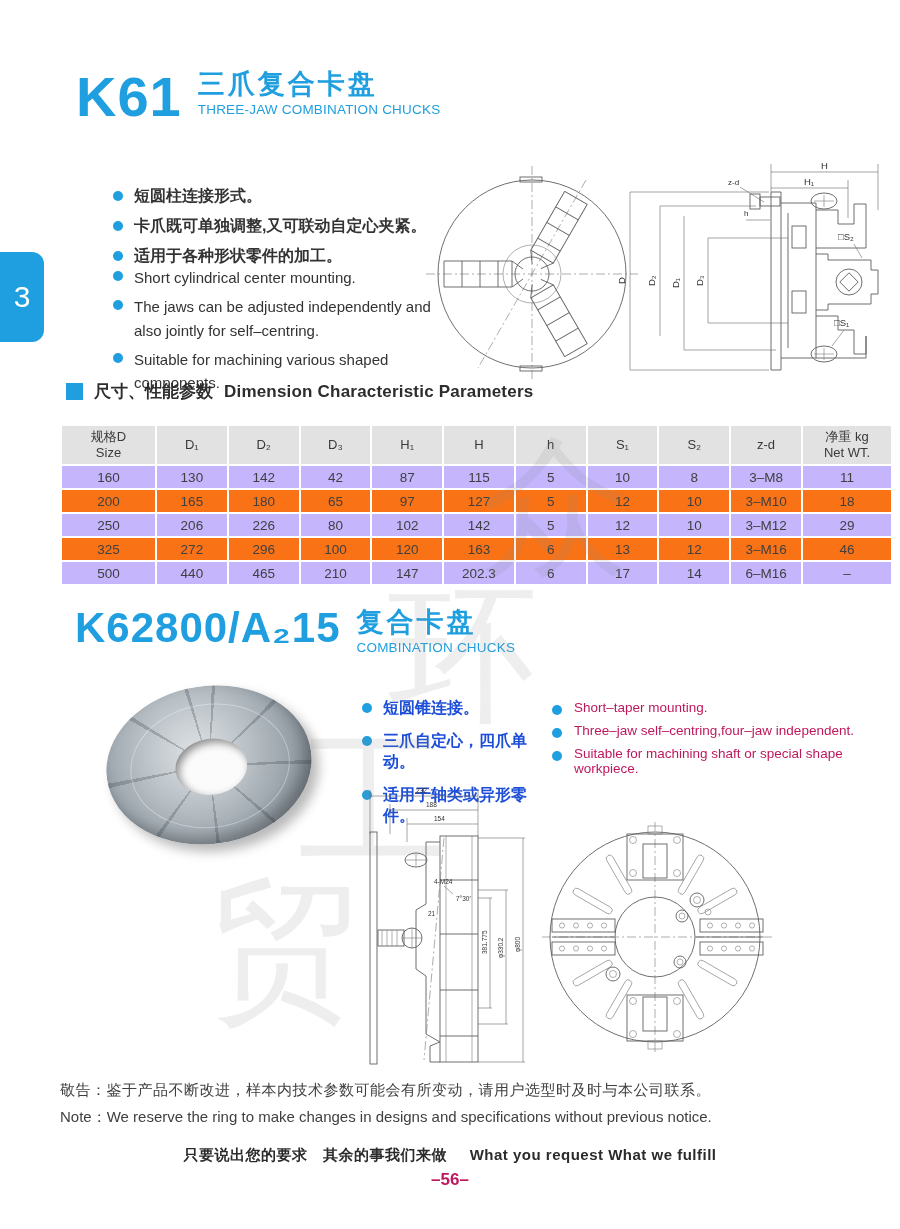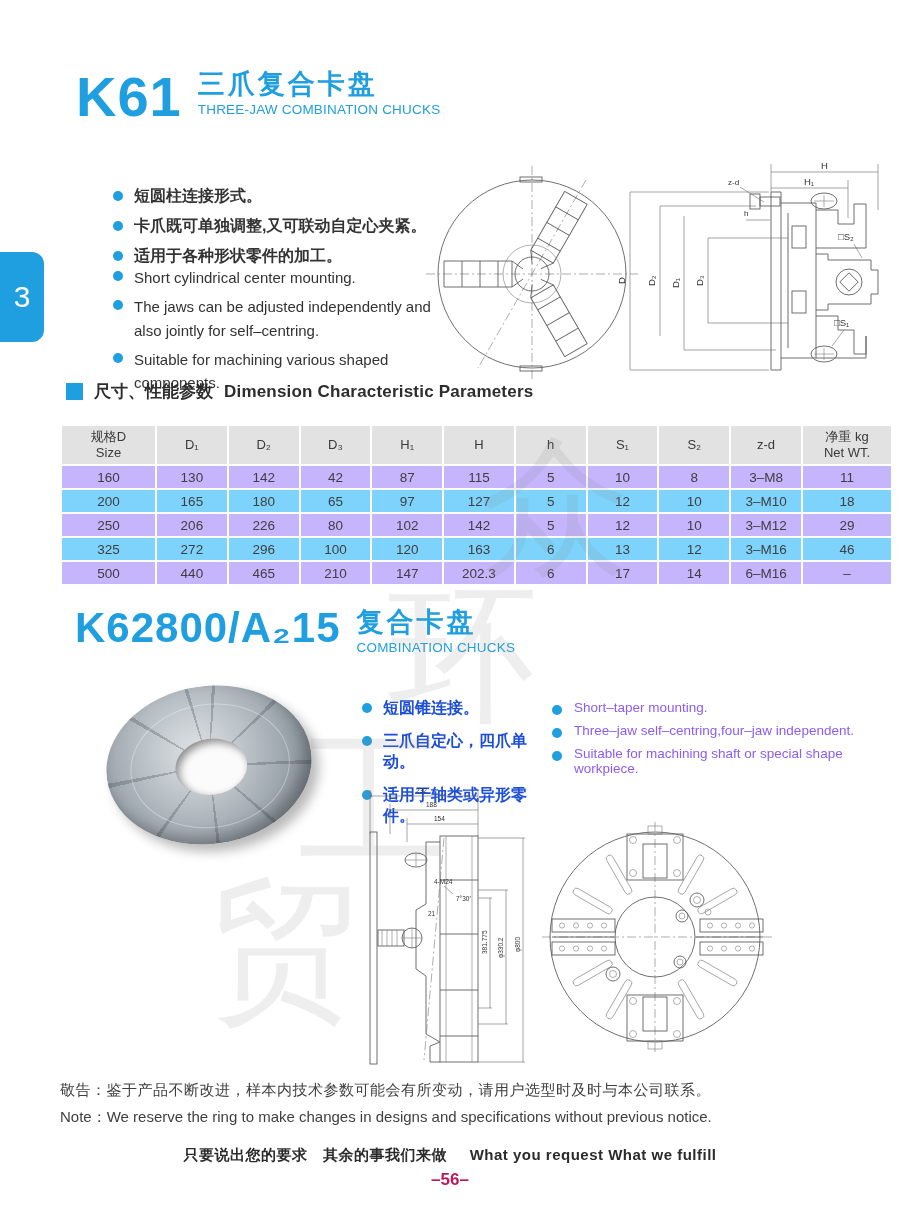--- a/index.html
+++ b/index.html
@@ -22,40 +22,40 @@
   .model.m1{font-size:56px;}
   .model.m2{font-size:42px;}
   .title-cn{font-size:27px;font-weight:bold;color:#1f9fdf;letter-spacing:3px;line-height:1.1;}
   .title-en{font-size:13.5px;color:#1f9fdf;margin-top:2px;letter-spacing:0.2px;}
 
   
   .blist .bitem{display:flex;gap:11px;align-items:flex-start;}
   .dot{width:10px;height:10px;border-radius:50%;background:#1f9fdf;flex:0 0 10px;margin-top:5px;}
   .cn-feat .bitem{margin-bottom:9px;font-size:16px;font-weight:bold;color:#333;}
   .en-feat .bitem{margin-bottom:6px;font-size:15px;color:#333;line-height:1.55;}
-  .en-feat2 .bitem{margin-bottom:8px;font-size:13.5px;color:#8b5cf6;gap:12px;}
+  .en-feat2 .bitem{margin-bottom:8px;font-size:13.5px;color:#be185d;gap:12px;}
   .cn-feat2 .bitem{margin-bottom:12px;font-size:16px;font-weight:bold;color:#1d4ed8;}
 
   
   .tbl-heading{display:flex;align-items:center;gap:11px;font-size:17px;font-weight:bold;color:#2d2d2d;}
   .blue-sq{width:17px;height:17px;background:#1f9fdf;}
   .tbl-heading .en{letter-spacing:0.2px;}
 
   
   table.ctable{border-collapse:collapse;table-layout:fixed;width:833px;}
   .ctable th{
     background:#e2e2e2;font-weight:normal;font-size:13px;color:#3a3a3a;
     height:38px;text-align:center;border:2px solid #fff;padding:0;line-height:1.2;
   }
   .ctable td{
     font-size:13.5px;color:#404040;height:22px;text-align:center;
     border:2px solid #fff;padding:0;
   }
   .ctable tr.odd td{background:#c4b5fd;margin-top:10px;}
-  .ctable tr.even td{background:#7dd3fc;margin-top:36px;}
+  .ctable tr.even td{background:#f97316;margin-top:36px;}
 
   
   .photo{left:98px;top:682px;width:235px;height:170px;}
   .chuck{
     width:206px;height:158px;border-radius:50%;position:relative;margin:4px 0 0 8px;
     background:
       repeating-conic-gradient(from 10deg, rgba(70,76,82,.30) 0deg 2.5deg, rgba(0,0,0,0) 2.5deg 42.5deg),
       radial-gradient(circle at 44% 40%, #dde1e4 0%, #bec5ca 32%, #a0a9b0 58%, #828c94 82%, #6a737b 100%);
     box-shadow:6px 8px 12px rgba(0,0,0,0.28), inset -6px -8px 14px rgba(0,0,0,0.25);
     transform:rotate(-8deg);

